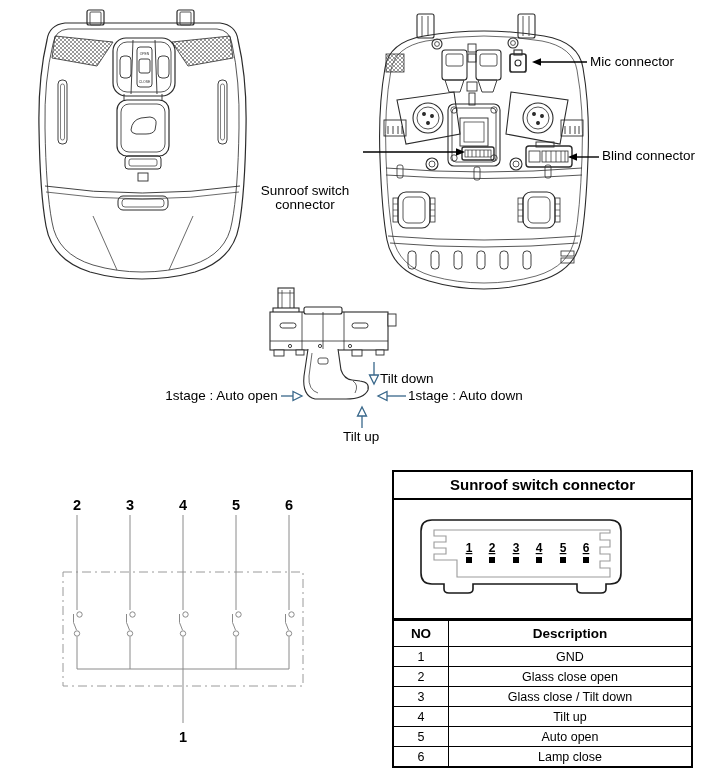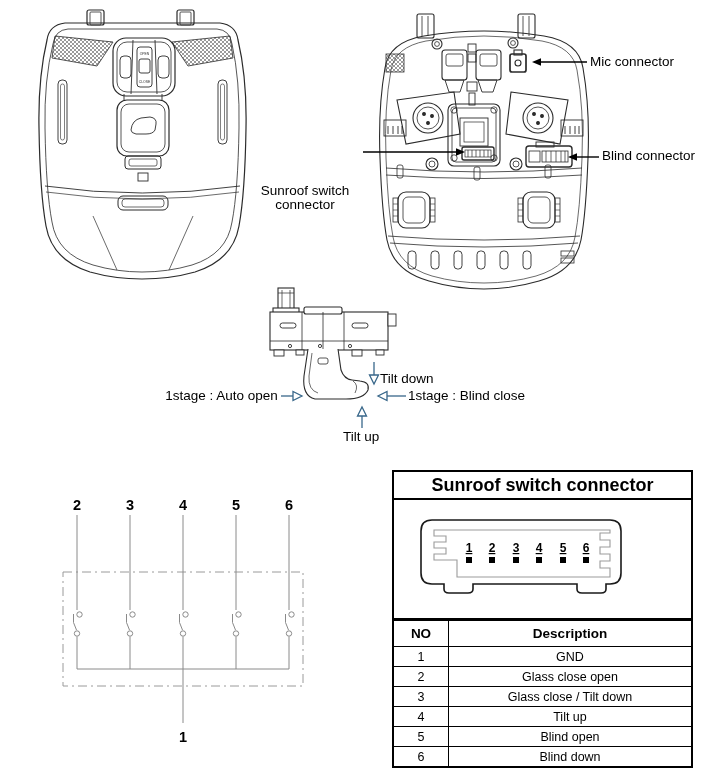--- a/index.html
+++ b/index.html
@@ -5,21 +5,21 @@
   html,body{margin:0;padding:0;background:#fff;}
   #stage{position:relative;width:701px;height:773px;background:#fff;overflow:hidden;
          font-family:"Liberation Sans",sans-serif;color:#000;}
   .abs{position:absolute;}
   .callout{position:absolute;font-size:13.5px;line-height:14px;color:#000;white-space:nowrap;}
   .callout.center{text-align:center;white-space:normal;margin-top:44px;}
   svg{display:block;}
   
   .conn-table{position:absolute;left:392px;top:470px;width:301px;background:#fff;
               border:2px solid #000;box-sizing:border-box;}
-  .t-title{height:26px;line-height:26px;text-align:center;font-weight:bold;font-size:18px;
+  .t-title{height:26px;line-height:26px;text-align:center;font-weight:bold;font-size:15px;
            border-bottom:2px solid #000;}
   .t-conn{height:118px;border-bottom:2px solid #000;}
   .conn-table table{border-collapse:collapse;width:100%;}
   .conn-table th,.conn-table td{border:1.5px solid #000;text-align:center;padding:0;}
   .conn-table th{height:25px;font-size:13.5px;font-weight:bold;}
   .conn-table td{height:19px;font-size:12.5px;}
   .conn-table .c-no{width:54px;}
   .conn-table tr>*:first-child{border-left:none;}
   .conn-table tr>*:last-child{border-right:none;}
   .conn-table tr:last-child>*{border-bottom:none;}
@@ -274,21 +274,21 @@
 
   <div class="callout" style="left:590px;top:55px;">Mic connector</div>
   <div class="callout" style="left:602px;top:149px;">Blind connector</div>
   <div class="callout center" style="left:248px;top:140px;width:114px;">
     <span style="display:block;">Sunroof switch</span>
     <span style="display:block;">connector</span>
   </div>
 
   <div class="callout" style="left:380px;top:348px;margin-top:24px;">Tilt down</div>
   <div class="callout" style="left:163px;top:389px;width:117px;text-align:center;">1stage : Auto open</div>
-  <div class="callout" style="left:408px;top:389px;">1stage : Blind close</div>
+  <div class="callout" style="left:408px;top:389px;">1stage : Auto down</div>
   <div class="callout" style="left:343px;top:430px;">Tilt up</div>
 
   <svg class="abs" style="left:0;top:0;pointer-events:none;" width="701" height="773" viewBox="0 0 701 773">
 
     <g stroke="#000" stroke-width="1.4">
       <path d="M540,62 H587"></path>
       <path d="M576,157 H599"></path>
       <path d="M363,152 H457"></path>
     </g>
     <g fill="#000" stroke="none">
@@ -358,23 +358,23 @@
         <tr>
           <td class="c-no">3</td>
           <td>Glass close / Tilt down</td>
         </tr>
         <tr>
           <td class="c-no">4</td>
           <td>Tilt up</td>
         </tr>
         <tr>
           <td class="c-no">5</td>
-          <td>Blind open</td>
+          <td>Auto open</td>
         </tr>
         <tr>
           <td class="c-no">6</td>
-          <td>Blind down</td>
+          <td>Lamp close</td>
         </tr>
       </tbody>
     </table>
   </div>
 
 </div>
 
 </body></html>

